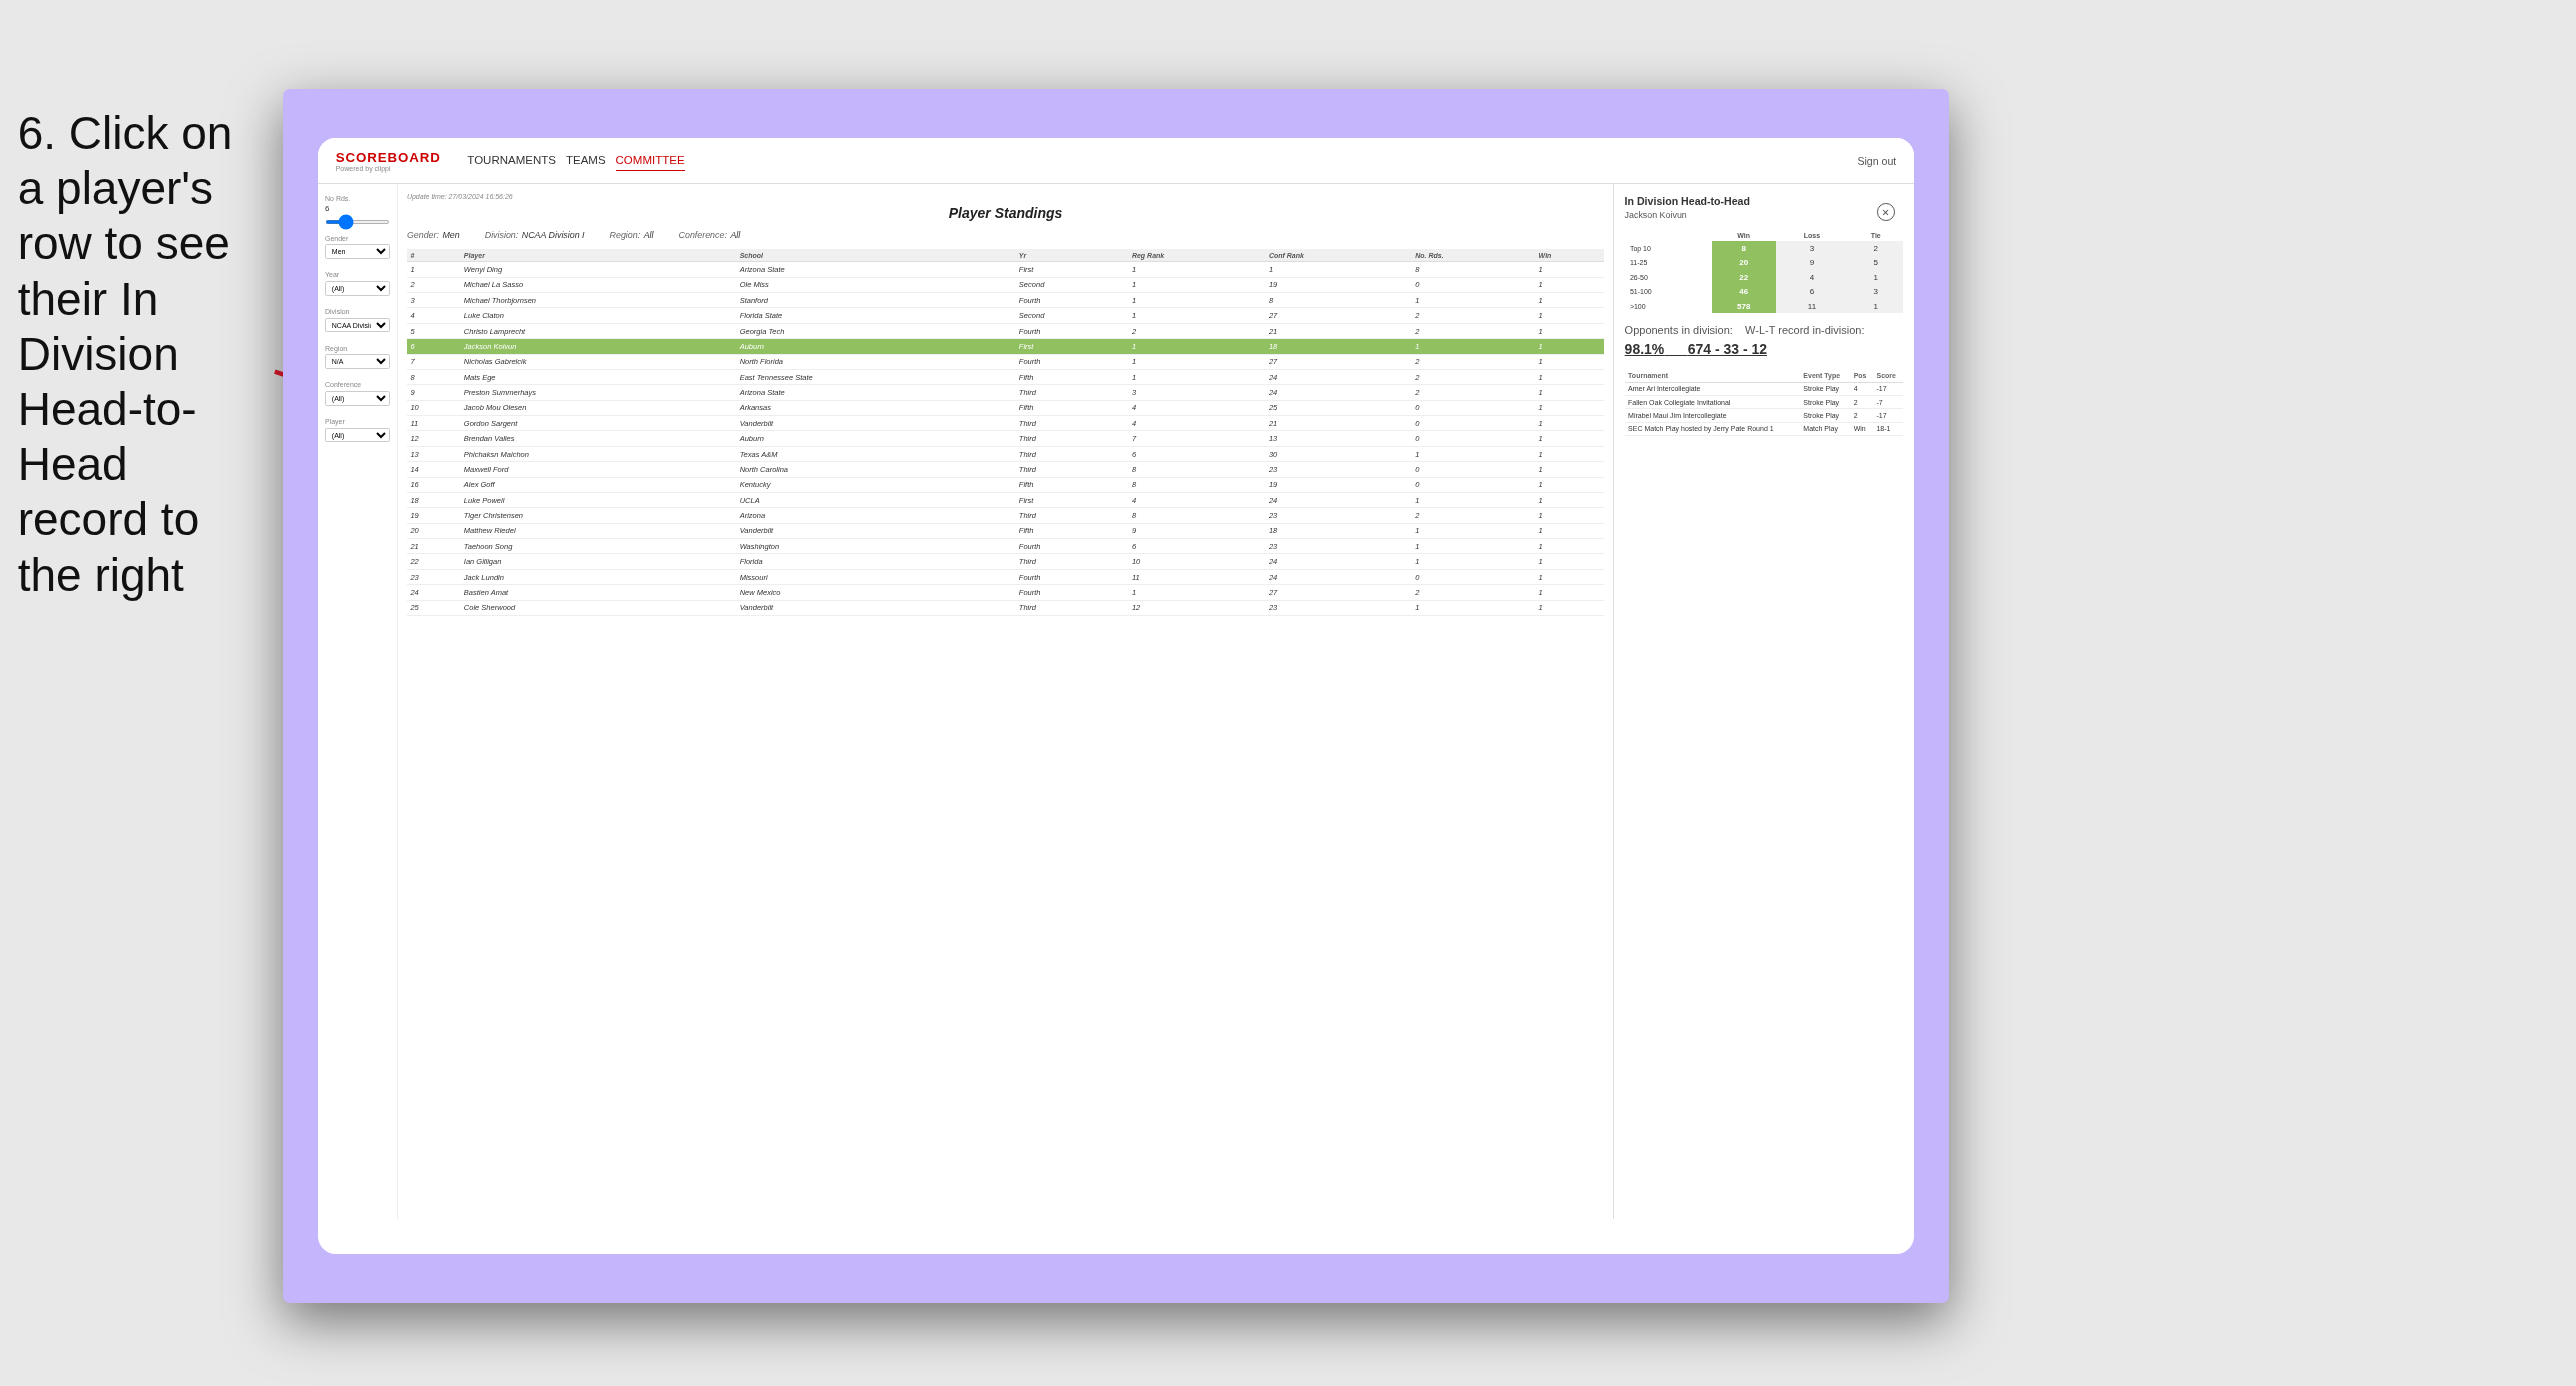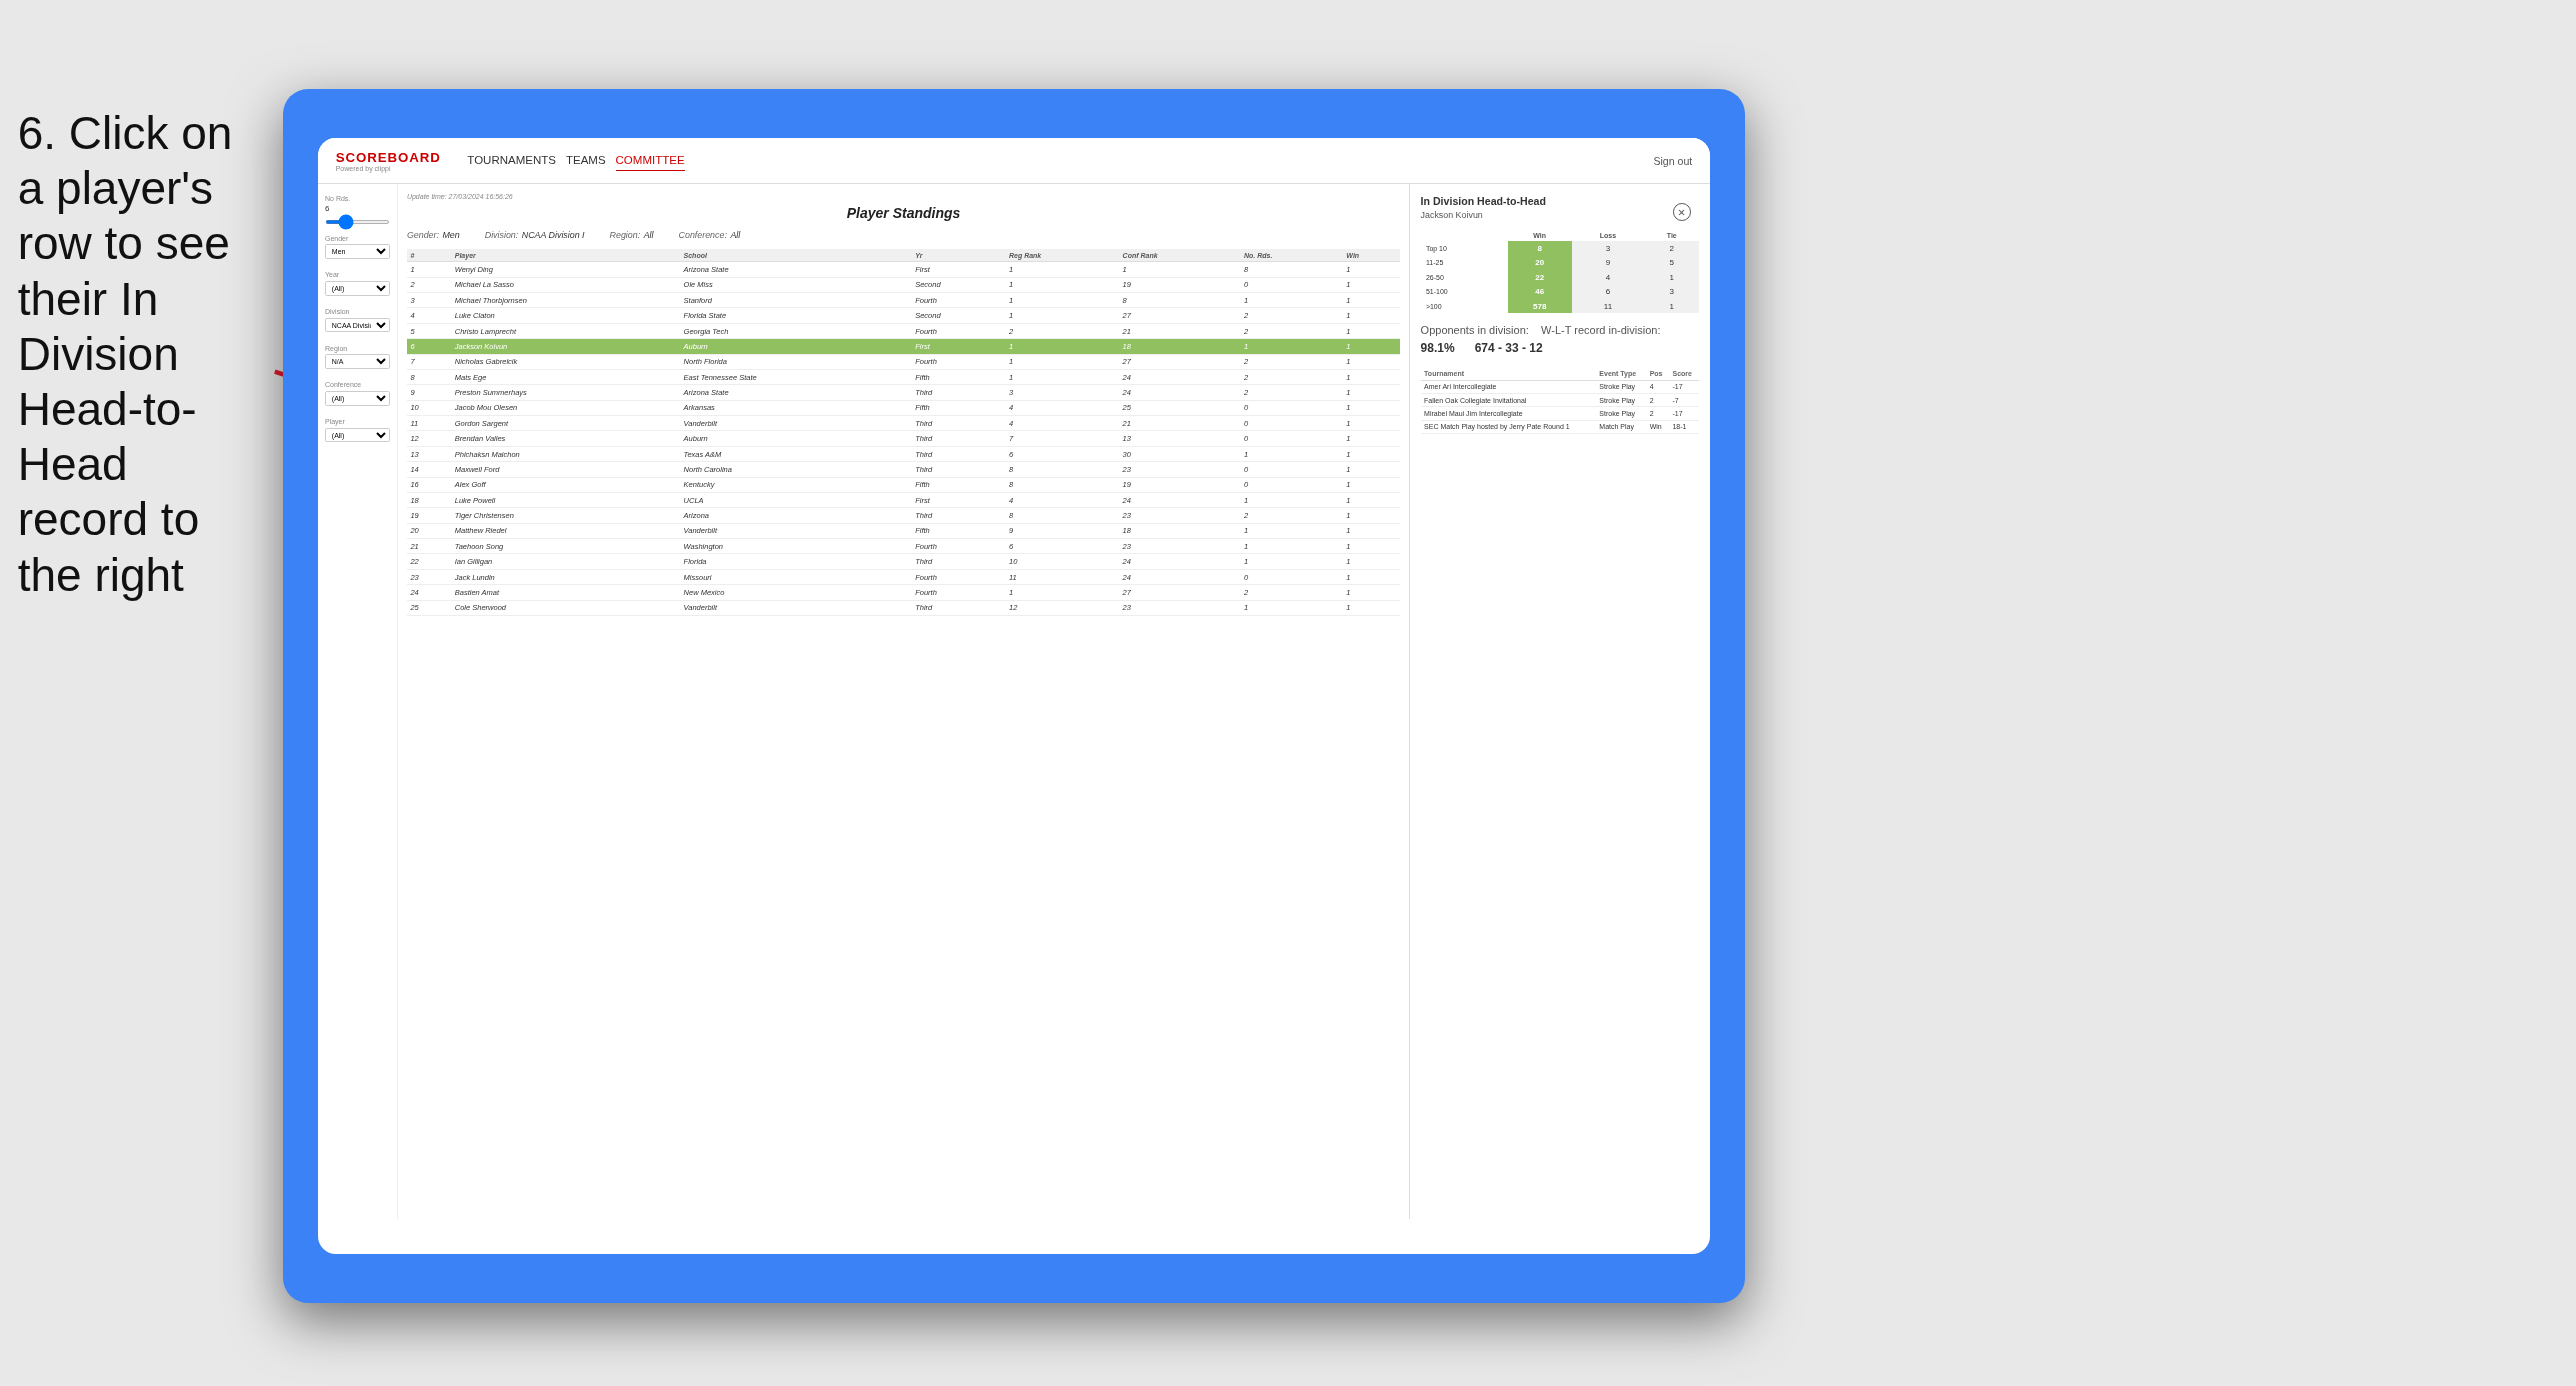--- a/index.html
+++ b/index.html
@@ -23,24 +23,24 @@
       line-height: 1.2;
       color: #111;
       padding: 0 17.7px;
     }
 
     
     .tablet-frame {
       position: absolute;
       left: 283px;
       top: 89px;
-      width: 1462px;
+      width: 1666px;
       height: 1214px;
-      background: #3b82f6;
-      border-radius: 25px;
+      background: #c4b5fd;
+      border-radius: 7px;
       padding: 49px 35px;
       box-shadow: 0 17.7px 53px rgba(0,0,0,0.5);
     }
 
     .tablet-screen {
       width: 100%;
       height: 100%;
       background: #fff;
       border-radius: 17.7px;
       overflow: hidden;
@@ -337,24 +337,25 @@
       color: #333;
     }
 
     .opponents-section {
       font-size: 11px;
       color: #555;
       margin-bottom: 5.3px;
     }
 
     .wlt-record {
-      font-size: 12px;
+      font-size: 14px;
       color: #333;
       font-weight: bold;
       margin-bottom: 12px;
+      text-decoration: underline;
     }
 
     
     .tournament-table {
       width: 100%;
       border-collapse: collapse;
       font-size: 7px;
     }
 
     .tournament-table th {

